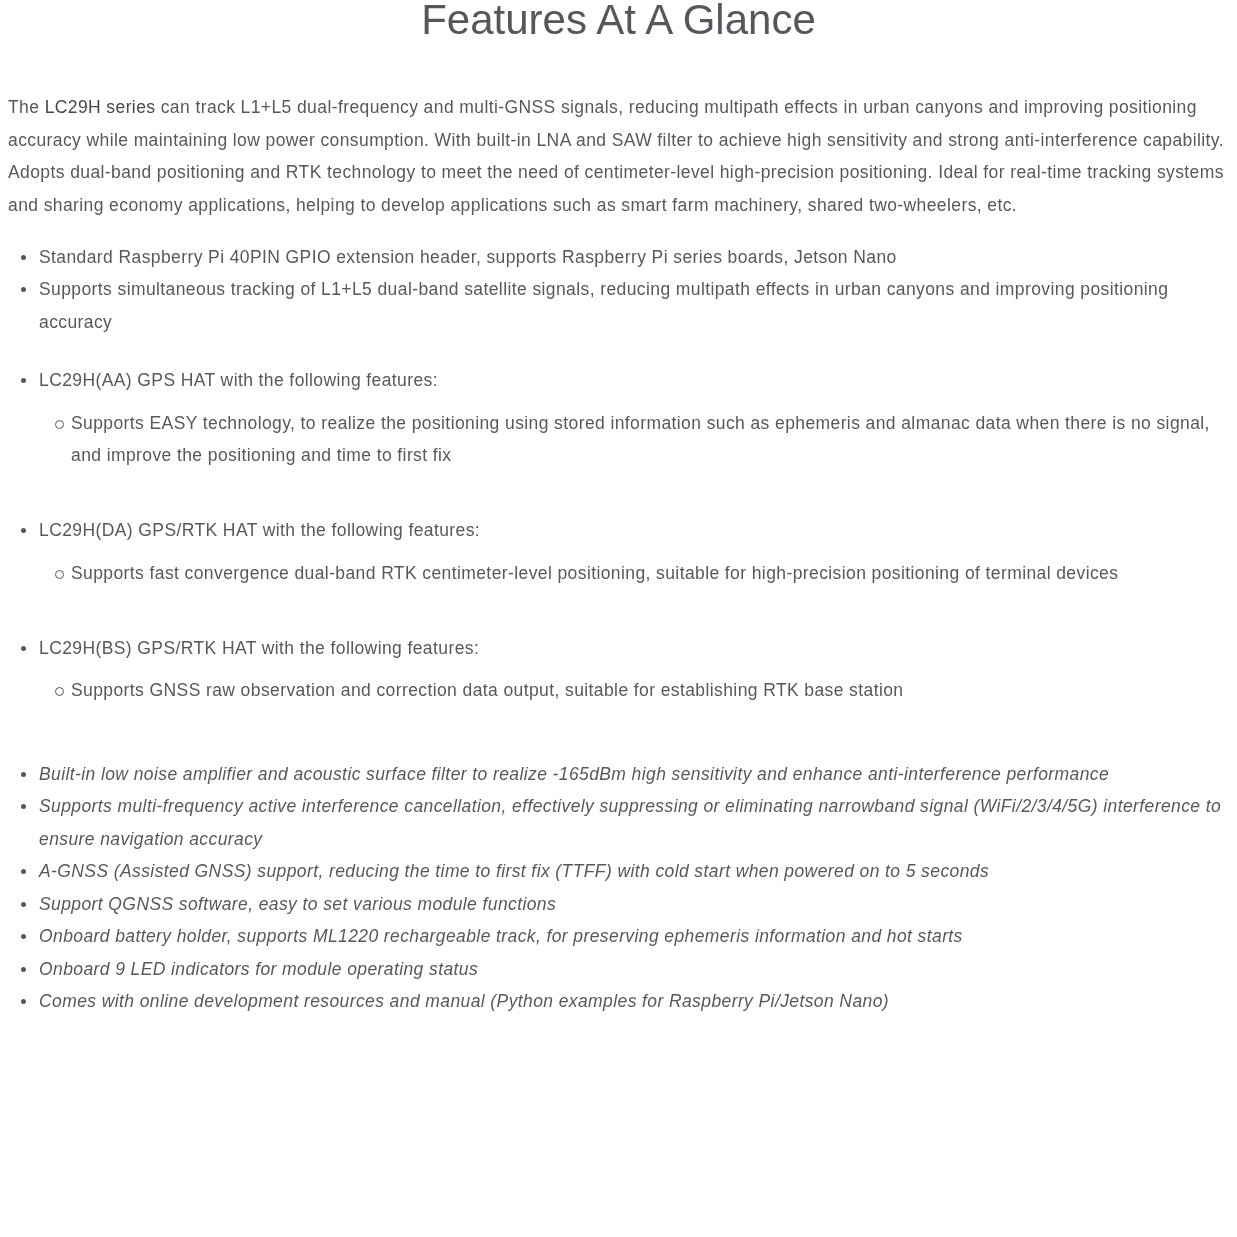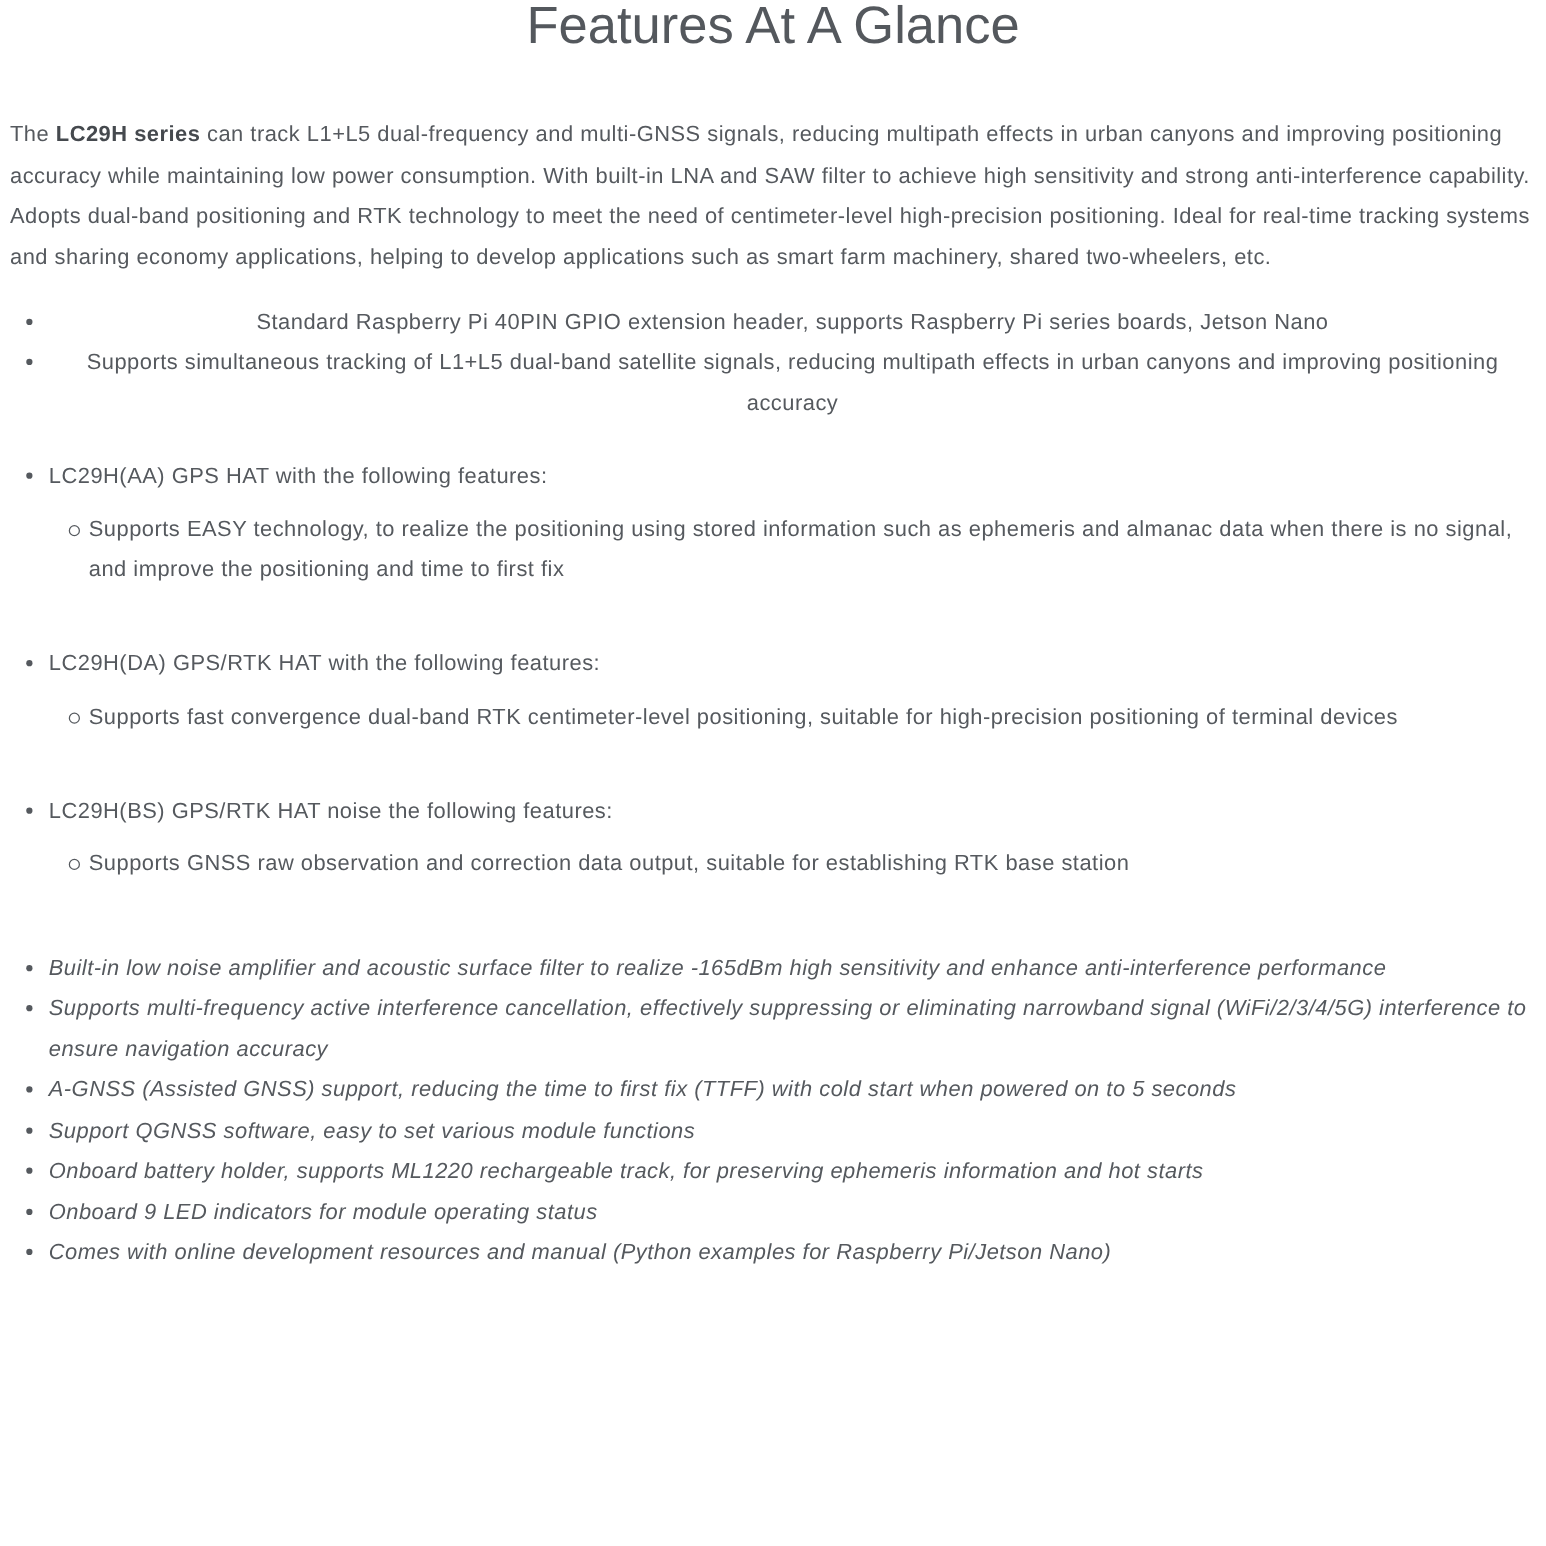--- a/index.html
+++ b/index.html
@@ -16,35 +16,35 @@
     color:var(--body-text);
     font-family:"Liberation Sans",sans-serif;
     font-size:17.5px;line-height:32.5px;letter-spacing:.4px;
   }
   .page{width:1237px;padding:0 8px;}
   .page-title{
     font-weight:400;font-size:42px;line-height:44px;letter-spacing:0;
     text-align:center;color:var(--title-text);margin:-2px 0 0 0;
   }
   .intro{margin:49px 0 0 0;}
-  .intro strong{color:var(--bold-text);font-weight:700;}
+  .intro strong{color:var(--bold-text);font-weight:400;}
   ul{list-style:none;margin:0;padding:0;}
   ul.group > li{position:relative;padding-left:31px;}
   ul.group > li::before{
     content:"";position:absolute;left:13px;top:14px;
     width:5px;height:5px;border-radius:50%;background:var(--body-text);
   }
   ul.sub{margin-top:10px;}
   ul.sub > li{position:relative;padding-left:32px;}
   ul.sub > li::before{
     content:"";position:absolute;left:16px;top:13px;
     width:7px;height:7px;border-radius:50%;
     border:1.5px solid var(--body-text);background:transparent;
   }
-  .g1{margin-top:19.5px;text-align:center;}
+  .g1{margin-top:19.5px;}
   .g2{margin-top:26px;}
   .g3{margin-top:42.5px;}
   .g4{margin-top:42.5px;}
   .g5{margin-top:51px;font-style:italic;}
 </style>
 </head>
 <body>
 
 <div class="page">
 
@@ -70,21 +70,21 @@
     <li>
       <span>LC29H(DA) GPS/RTK HAT with the following features:</span>
       <ul class="sub">
         <li><span>Supports fast convergence dual-band RTK centimeter-level positioning, suitable for high-precision positioning of terminal devices</span></li>
       </ul>
     </li>
   </ul>
 
   <ul class="group g4">
     <li>
-      <span>LC29H(BS) GPS/RTK HAT noise the following features:</span>
+      <span>LC29H(BS) GPS/RTK HAT with the following features:</span>
       <ul class="sub">
         <li><span>Supports GNSS raw observation and correction data output, suitable for establishing RTK base station</span></li>
       </ul>
     </li>
   </ul>
 
   <ul class="group g5">
     <li><span>Built-in low noise amplifier and acoustic surface filter to realize -165dBm high sensitivity and enhance anti-interference performance</span></li>
     <li><span>Supports multi-frequency active interference cancellation, effectively suppressing or eliminating narrowband signal (WiFi/2/3/4/5G) interference to ensure navigation accuracy</span></li>
     <li><span>A-GNSS (Assisted GNSS) support, reducing the time to first fix (TTFF) with cold start when powered on to 5 seconds</span></li>

